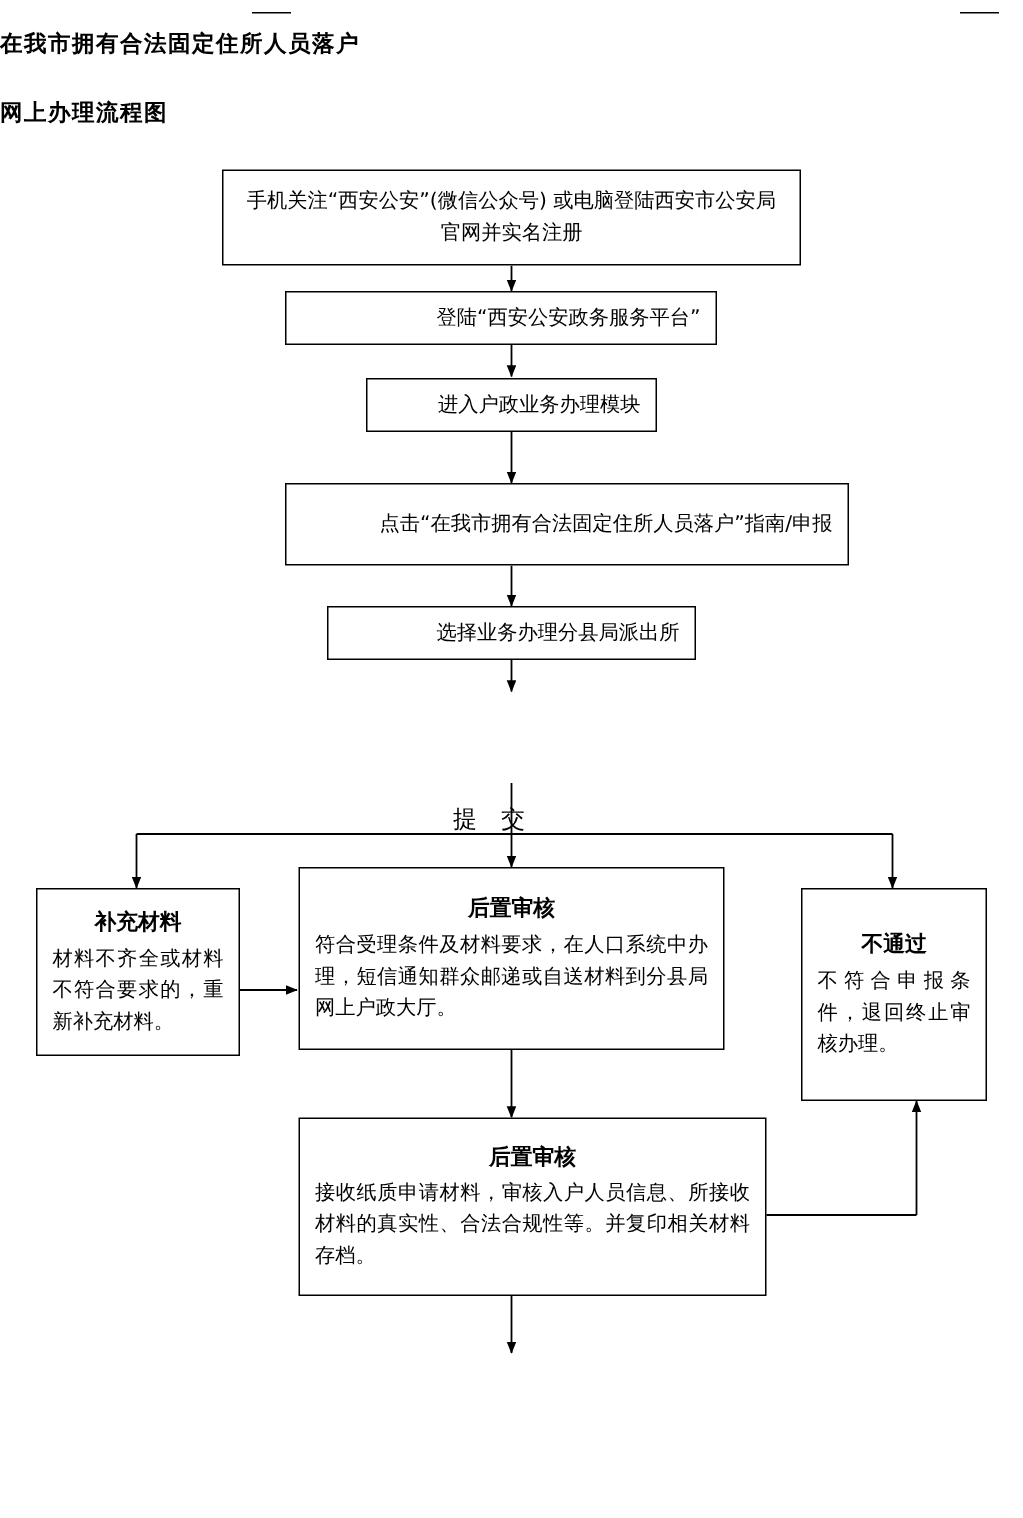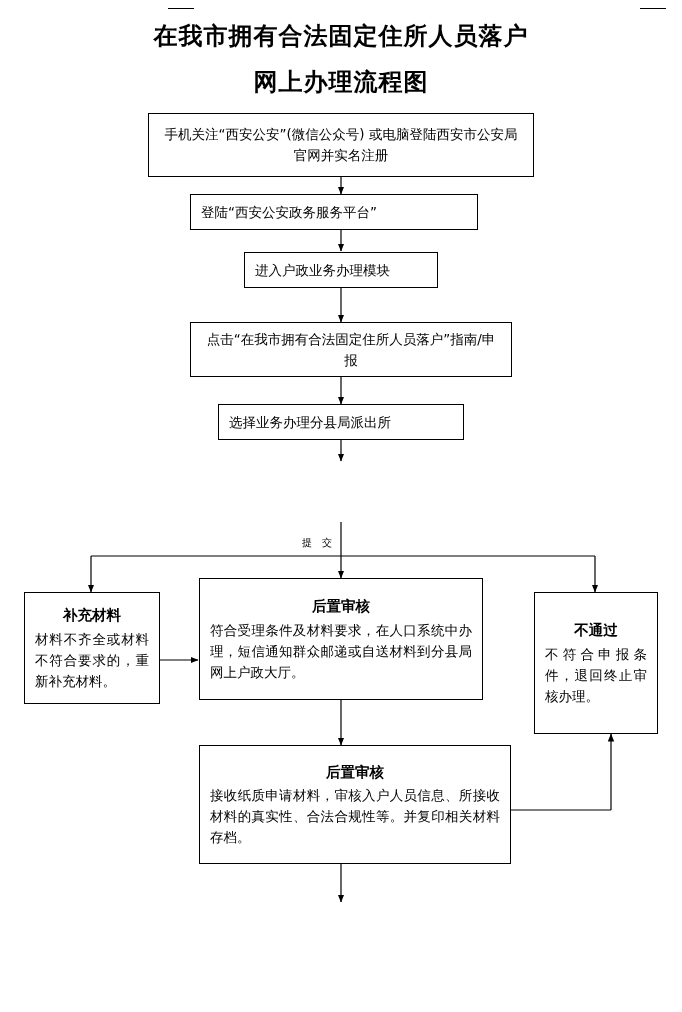--- a/index.html
+++ b/index.html
@@ -17,59 +17,59 @@
   }
   #canvas {
     position: absolute;
     left: 0; top: 0;
     width: 682px;
     height: 1012px;
   }
   .title {
     position: absolute;
     width: 100%;
-    text-align: center;
-    font-size: 24px;
+    text-align: left;
+    font-size: 15px;
     font-weight: bold;
     letter-spacing: 1px;
   }
   .title-1 { top: 20px; }
   .title-2 { top: 66px; }
 
   .box {
     position: absolute;
     box-sizing: border-box;
     border: 1px solid #000000;
     background: #ffffff;
     display: flex;
     flex-direction: column;
     justify-content: center;
     font-size: 13.5px;
     line-height: 1.55;
   }
   .box.center {
-    align-items: flex-start;
+    align-items: flex-end;
     text-align: center;
   }
   .box .bx-title {
     font-weight: bold;
     text-align: center;
     font-size: 14.5px;
     margin-bottom: 2px;
   }
   .box .bx-body {
     text-align: justify;
     text-align-last: left;
   }
   .pad {
     padding: 6px 10px;
   }
   .label-free {
     position: absolute;
-    font-size: 10px;
+    font-size: 16px;
   }
   svg.lines {
     position: absolute;
     left: 0; top: 0;
     width: 682px;
     height: 1012px;
     pointer-events: none;
   }
   .corner-mark {
     position: absolute;
@@ -130,21 +130,21 @@
   </div>
 
   <div class="box center pad" style="left:190px; top:194px; width:288px; height:36px;">
     <div>登陆“西安公安政务服务平台”</div>
   </div>
 
   <div class="box center pad" style="left:244px; top:252px; width:194px; height:36px;">
     <div>进入户政业务办理模块</div>
   </div>
 
-  <div class="box center pad" style="left:190px; top:322px; width:322px; height:55px;">
+  <div class="box center pad" style="left:190px; top:322px; width:376px; height:55px;">
     <div>点击“在我市拥有合法固定住所人员落户”指南/申报</div>
   </div>
 
   <div class="box center pad" style="left:218px; top:404px; width:246px; height:36px;">
     <div>选择业务办理分县局派出所</div>
   </div>
 
 
   <div class="label-free" style="left:302px; top:536px;">提　交</div>
 

